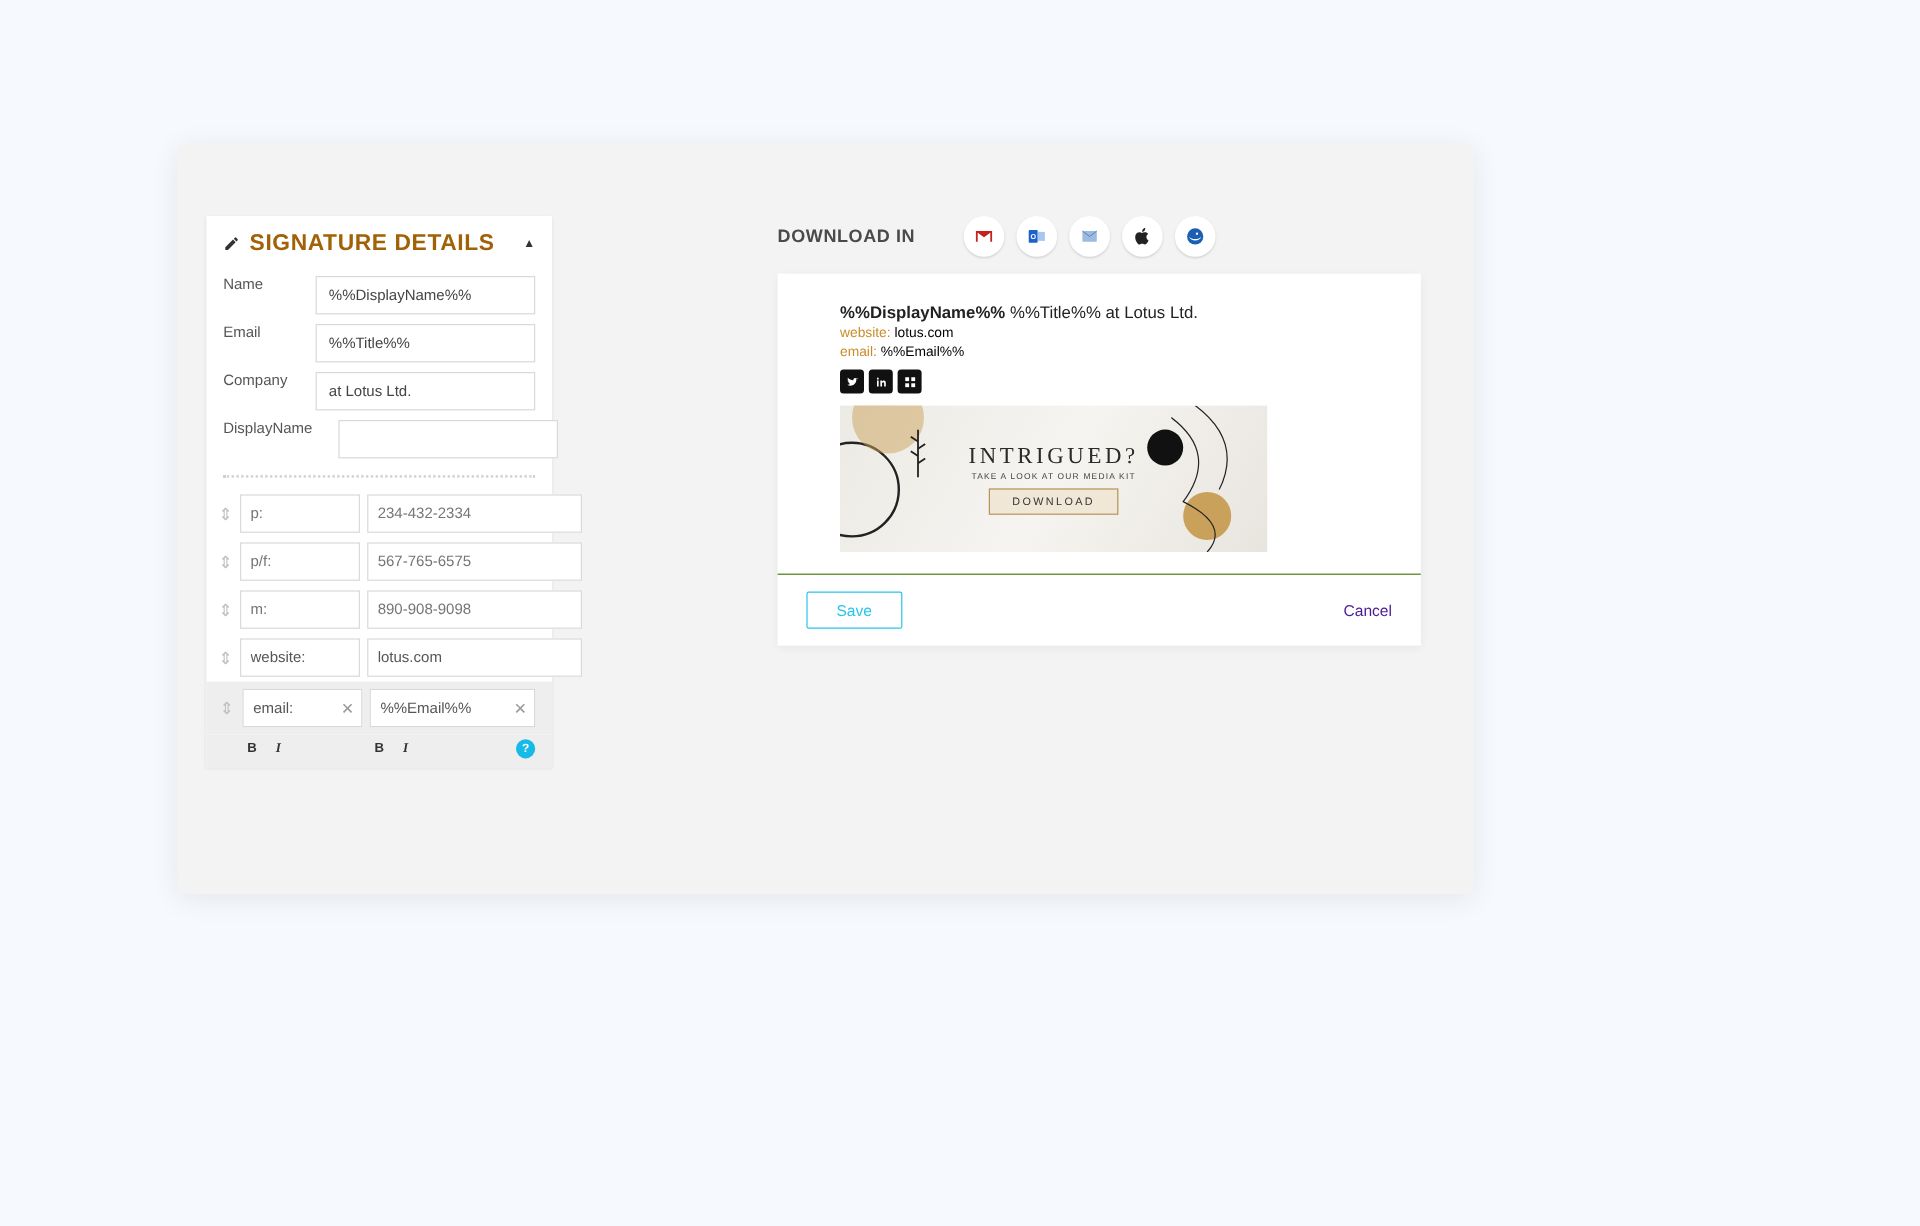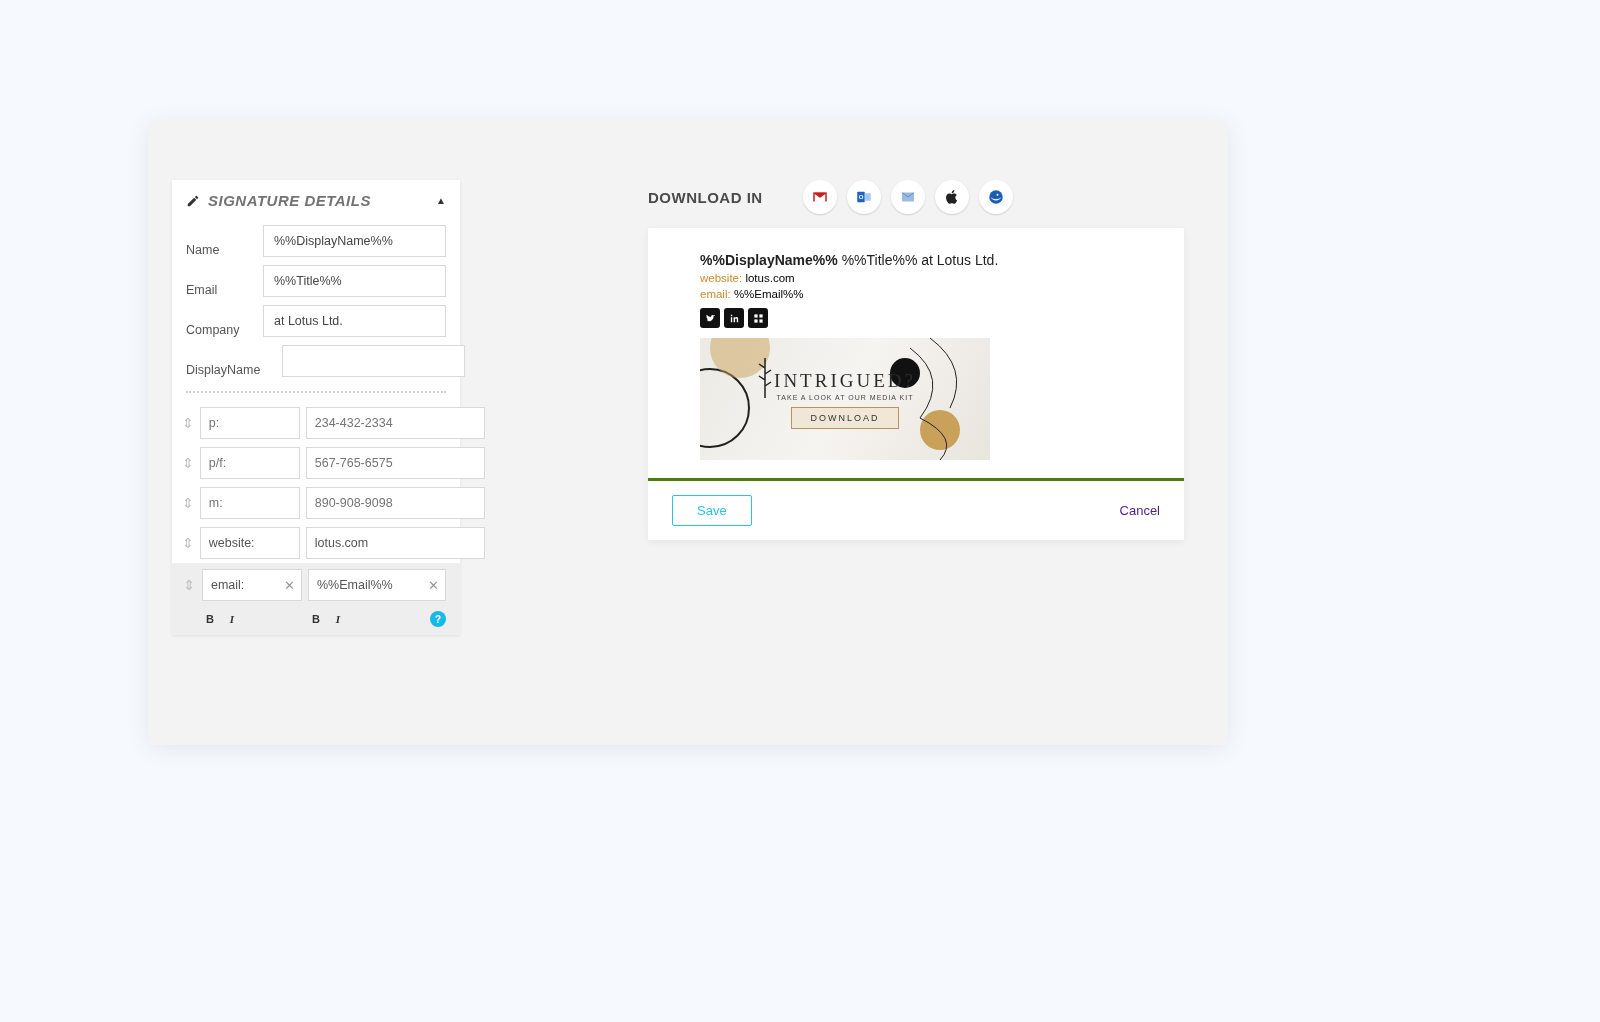--- a/index.html
+++ b/index.html
@@ -28,38 +28,37 @@
     background: #fff;
     box-shadow: 0 1px 3px rgba(0,0,0,0.08);
   }
   .panel-header {
     display: flex;
     align-items: center;
     padding: 12px 14px;
     gap: 8px;
   }
   .panel-header .title {
-    font-size: 15px;
+    font-size: 19px;
     font-weight: 700;
     letter-spacing: 0.5px;
-    color: #737373;
+    color: #a16207;
     flex: 1;
-    font-style: italic;
   }
   .panel-header .pen {
     width: 14px; height: 14px;
   }
   .collapse-caret {
     font-size: 10px;
     color: #333;
     cursor: pointer;
   }
   .field-row {
     display: flex;
-    align-items: flex-end;
+    align-items: flex-start;
     padding: 4px 14px;
     gap: 22px;
   }
   .field-label {
     width: 74px;
     font-size: 12.5px;
     color: #555;
   }
   .field-input {
     flex: 1;
@@ -221,21 +220,21 @@
     width: 20px; height: 20px;
     background: #111;
     border-radius: 3px;
     display: flex; align-items: center; justify-content: center;
     color: #fff;
     font-size: 10px;
     font-weight: 700;
   }
   .banner {
     margin-top: 10px;
-    width: 290px;
+    width: 356px;
     height: 122px;
     position: relative;
     background: linear-gradient(120deg, #eceae5 0%, #f6f4f0 50%, #e8e5df 100%);
     overflow: hidden;
     display: flex;
     flex-direction: column;
     align-items: center;
     justify-content: center;
   }
   .banner-title {
@@ -260,21 +259,21 @@
     font-size: 9px;
     letter-spacing: 2px;
     color: #333;
     z-index: 2;
   }
   .deco {
     position: absolute;
     border-radius: 50%;
   }
   .preview-actions {
-    border-top: 3px solid #4d7c0f;
+    border-top: 1px solid #4d7c0f;
     display: flex;
     align-items: center;
     padding: 14px 24px;
   }
   .save-btn {
     border: 1px solid #28c4ec;
     color: #28c4ec;
     background: #fff;
     padding: 7px 24px;
     font-size: 13px;

